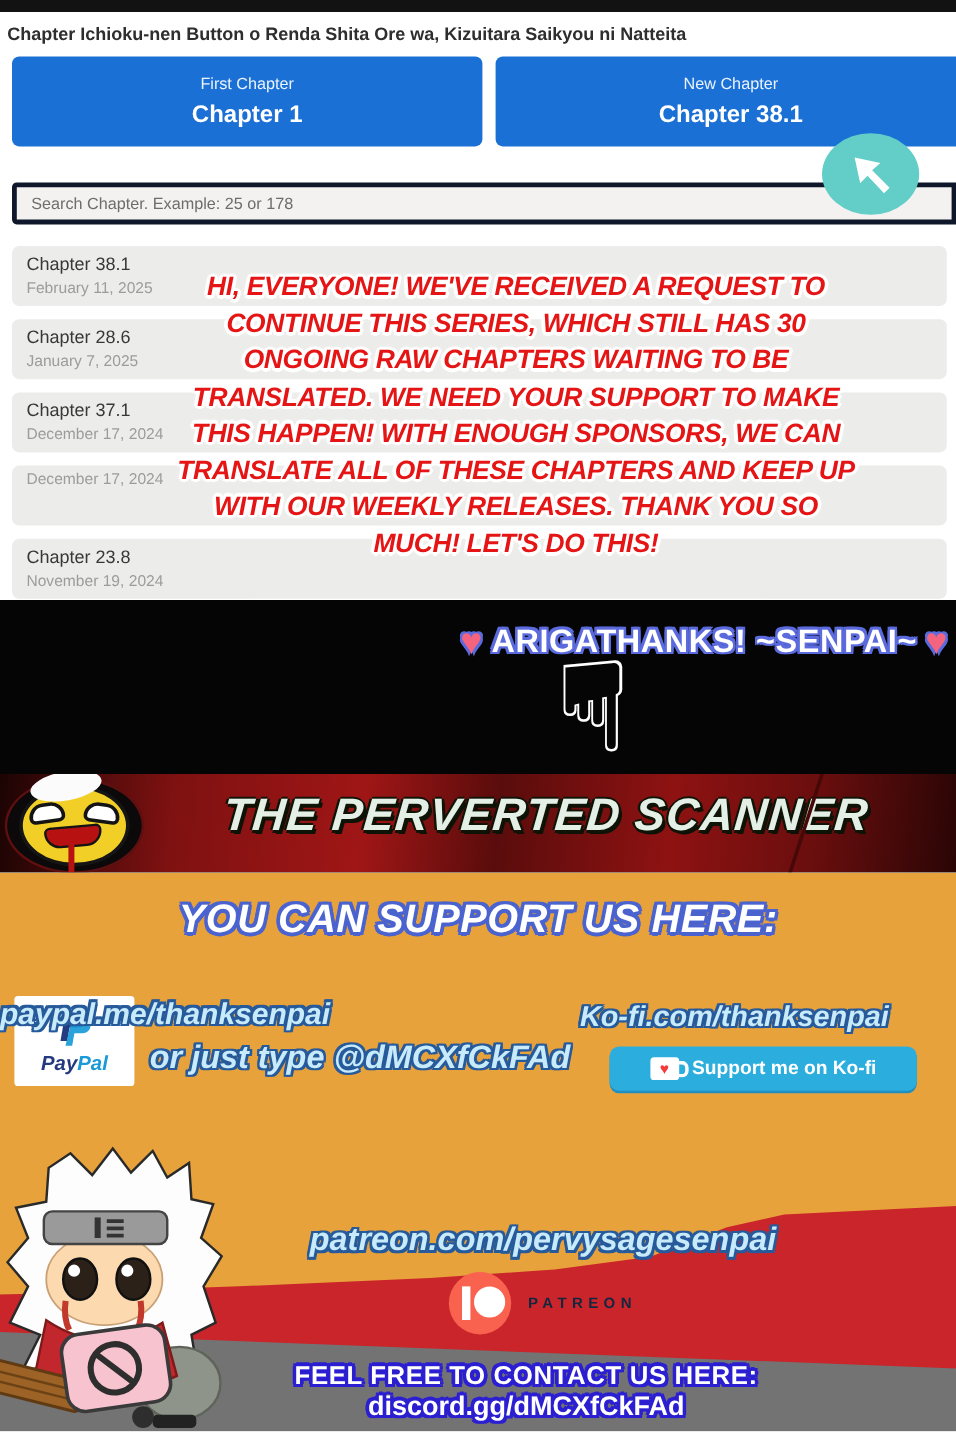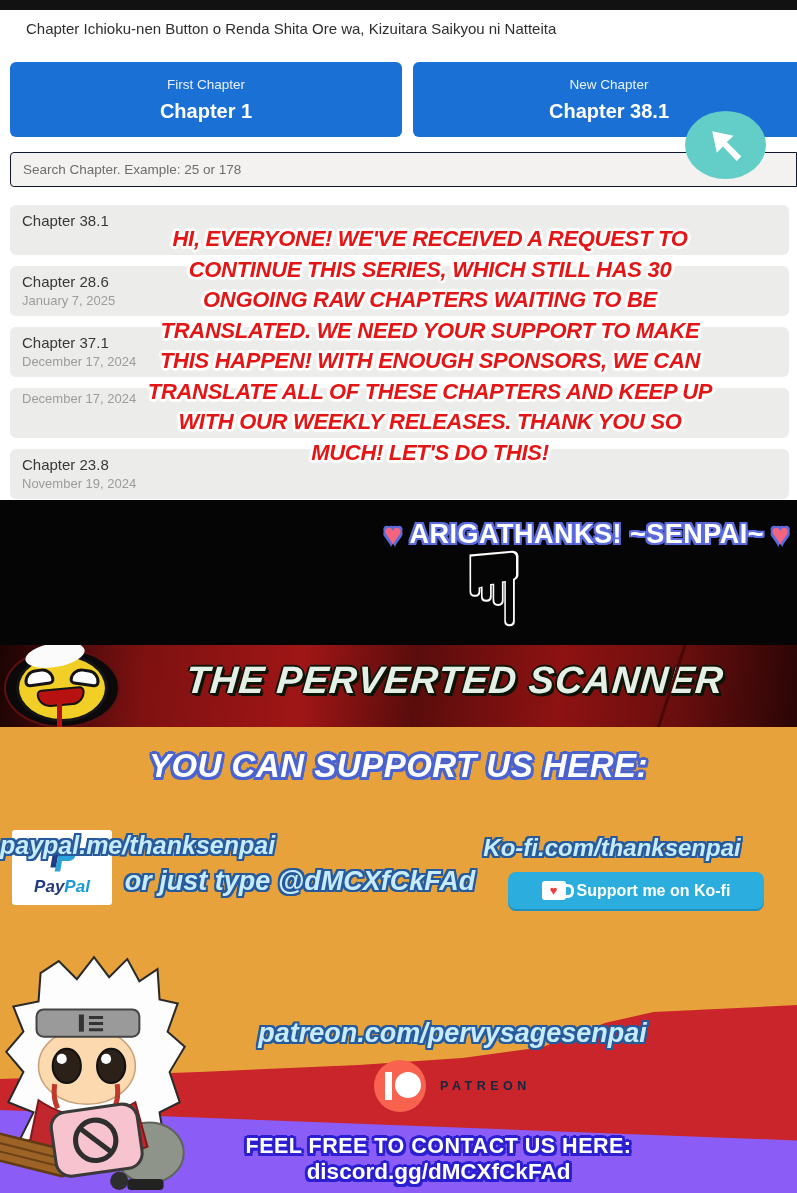--- a/index.html
+++ b/index.html
@@ -2,32 +2,32 @@
 <html><head>
 <meta charset="utf-8">
 <style>
   html,body{margin:0;padding:0;background:#fff;}
   .page{position:relative;width:797px;height:1193px;overflow:hidden;background:#fff;
         font-family:"Liberation Sans",sans-serif;}
 
   
   .topbar{position:absolute;top:0;left:0;width:797px;height:10px;background:#121212;}
   .header{position:absolute;top:10px;left:0;width:797px;height:40px;background:#fff;}
-  .header h1{margin:0;padding:10px 10px 0 26px;font-size:15px;font-weight:normal;color:#2e2e2e;}
-
-  .nav-buttons{position:absolute;top:62px;left:10px;right:0;height:72px;display:flex;gap:11px;}
+  .header h1{margin:0;padding:10px 10px 0 6px;font-size:15px;font-weight:bold;color:#2e2e2e;}
+
+  .nav-buttons{position:absolute;top:47px;left:10px;right:0;height:72px;display:flex;gap:11px;}
   .chap-btn{border:none;cursor:pointer;background:#1a70d4;border-radius:6px;color:#fff;
             display:flex;flex-direction:column;align-items:center;justify-content:center;height:75px;}
   .chap-btn.left{width:392px;}
   .chap-btn.right{flex:1;margin-right:-8px;}
   .btn-sub{font-size:13.5px;color:#eaf2fd;margin-bottom:8px;}
   .btn-main{font-size:20px;font-weight:bold;}
 
   .search{position:absolute;top:152px;left:10px;width:calc(100% - 10px);height:35px;box-sizing:border-box;
-          background:#f3f2f1;border:1px solid #0f172a;border-radius:4px 0 0 4px;padding:0 12px;
+          background:#f3f2f1;border:4px solid #0f172a;border-radius:4px 0 0 4px;padding:0 12px;
           font-size:13.5px;color:#7f1d1d;font-family:"Liberation Sans",sans-serif;}
   .search::placeholder{color:#6d6d6d;}
 
   .back-float{position:absolute;top:111px;left:685px;width:81px;height:68px;border:none;border-radius:50%;
               background:#62cec7;z-index:6;cursor:pointer;display:flex;align-items:center;justify-content:center;}
 
   
   .chapter-list{position:absolute;top:205px;left:10px;right:8px;}
   .chapter-row{height:50px;border-radius:6px;background:#ececea;margin-bottom:11px;cursor:pointer;}
   .chap-title{padding:7px 0 0 12px;font-size:15px;color:#383838;}
@@ -66,21 +66,21 @@
     border-radius:14px 14px 6px 6px;}
   .face .eye.l{left:5px;transform:rotate(-8deg);}
   .face .eye.r{right:5px;transform:rotate(8deg);}
   .face .mouth{position:absolute;left:18px;top:31px;width:44px;height:14px;background:#b81111;border:2px solid #141414;
     border-radius:6px 6px 16px 16px;transform:rotate(-5deg);}
   .face .drip{position:absolute;left:38px;top:44px;width:5px;height:30px;background:#b81111;}
   .banner-title{position:absolute;left:125px;right:12px;top:14px;text-align:center;font-size:38px;font-weight:bold;
     font-style:italic;color:#e4efe6;transform:skewX(-5deg);letter-spacing:1px;
     text-shadow:2px 0 0 #101407,-2px 0 0 #101407,0 2px 0 #101407,0 -2px 0 #101407,3px 3px 0 #0d1206;}
 
-  .support-sec{position:absolute;top:227px;left:0;width:100%;height:466px;background:#8b5cf6;overflow:hidden;}
+  .support-sec{position:absolute;top:227px;left:0;width:100%;height:466px;background:#737373;overflow:hidden;}
   .bg-red{position:absolute;z-index:0;top:255px;left:0;width:100%;height:160px;background:#c9252a;
     clip-path:polygon(0 0,100% 0,100% 99%,0 80%);}
   .bg-yellow{position:absolute;z-index:1;top:0;left:0;width:100%;height:352px;background:#e8a23b;
     clip-path:polygon(0 0,100% 0,100% 79%,82% 81%,76% 84%,68% 91%,58% 94%,45% 96%,25% 98%,0 100%);}
 
   .blue-link{color:#c7ebfa;font-weight:bold;font-style:italic;
     text-shadow:-2px -2px 0 #275a9b,2px -2px 0 #275a9b,-2px 2px 0 #275a9b,2px 2px 0 #275a9b,
                 0 -2px 0 #275a9b,0 2px 0 #275a9b,-2px 0 0 #275a9b,2px 0 0 #275a9b;}
 
   .support-title{position:absolute;z-index:2;top:20px;width:100%;text-align:center;font-size:33px;font-weight:bold;
@@ -149,20 +149,21 @@
 
   <button class="back-float">
     <svg width="46" height="46" viewBox="0 0 60 60">
       <path d="M12 12 L40 18 L31 26 L50 45 L44 51 L26 32 L18 40 Z" fill="#ffffff"></path>
     </svg>
   </button>
 
   <div class="chapter-list">
     <div class="chapter-row">
       <div class="chap-title">Chapter 38.1</div>
+      <div class="chap-date">February 11, 2025</div>
     </div>
     <div class="chapter-row">
       <div class="chap-title">Chapter 28.6</div>
       <div class="chap-date">January 7, 2025</div>
     </div>
     <div class="chapter-row">
       <div class="chap-title">Chapter 37.1</div>
       <div class="chap-date">December 17, 2024</div>
     </div>
     <div class="chapter-row">

